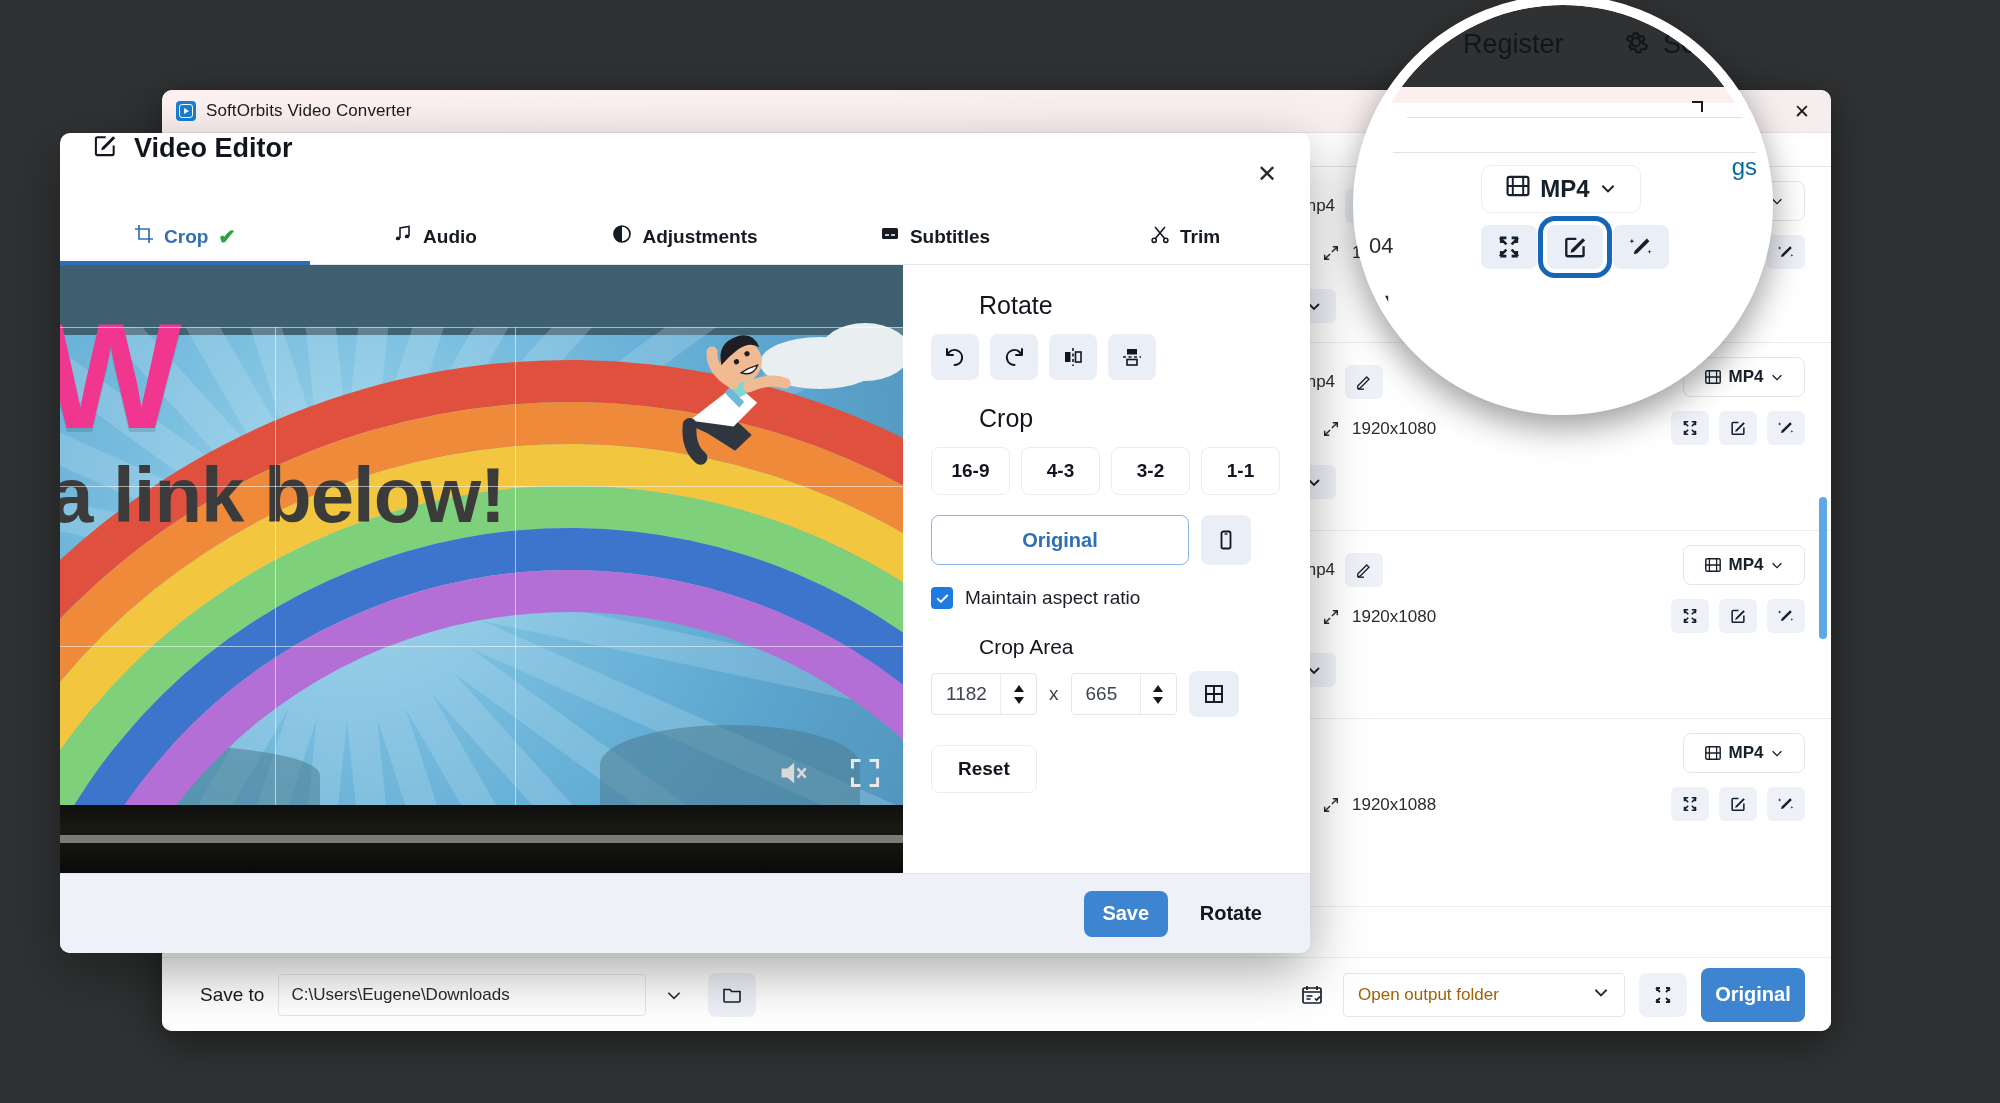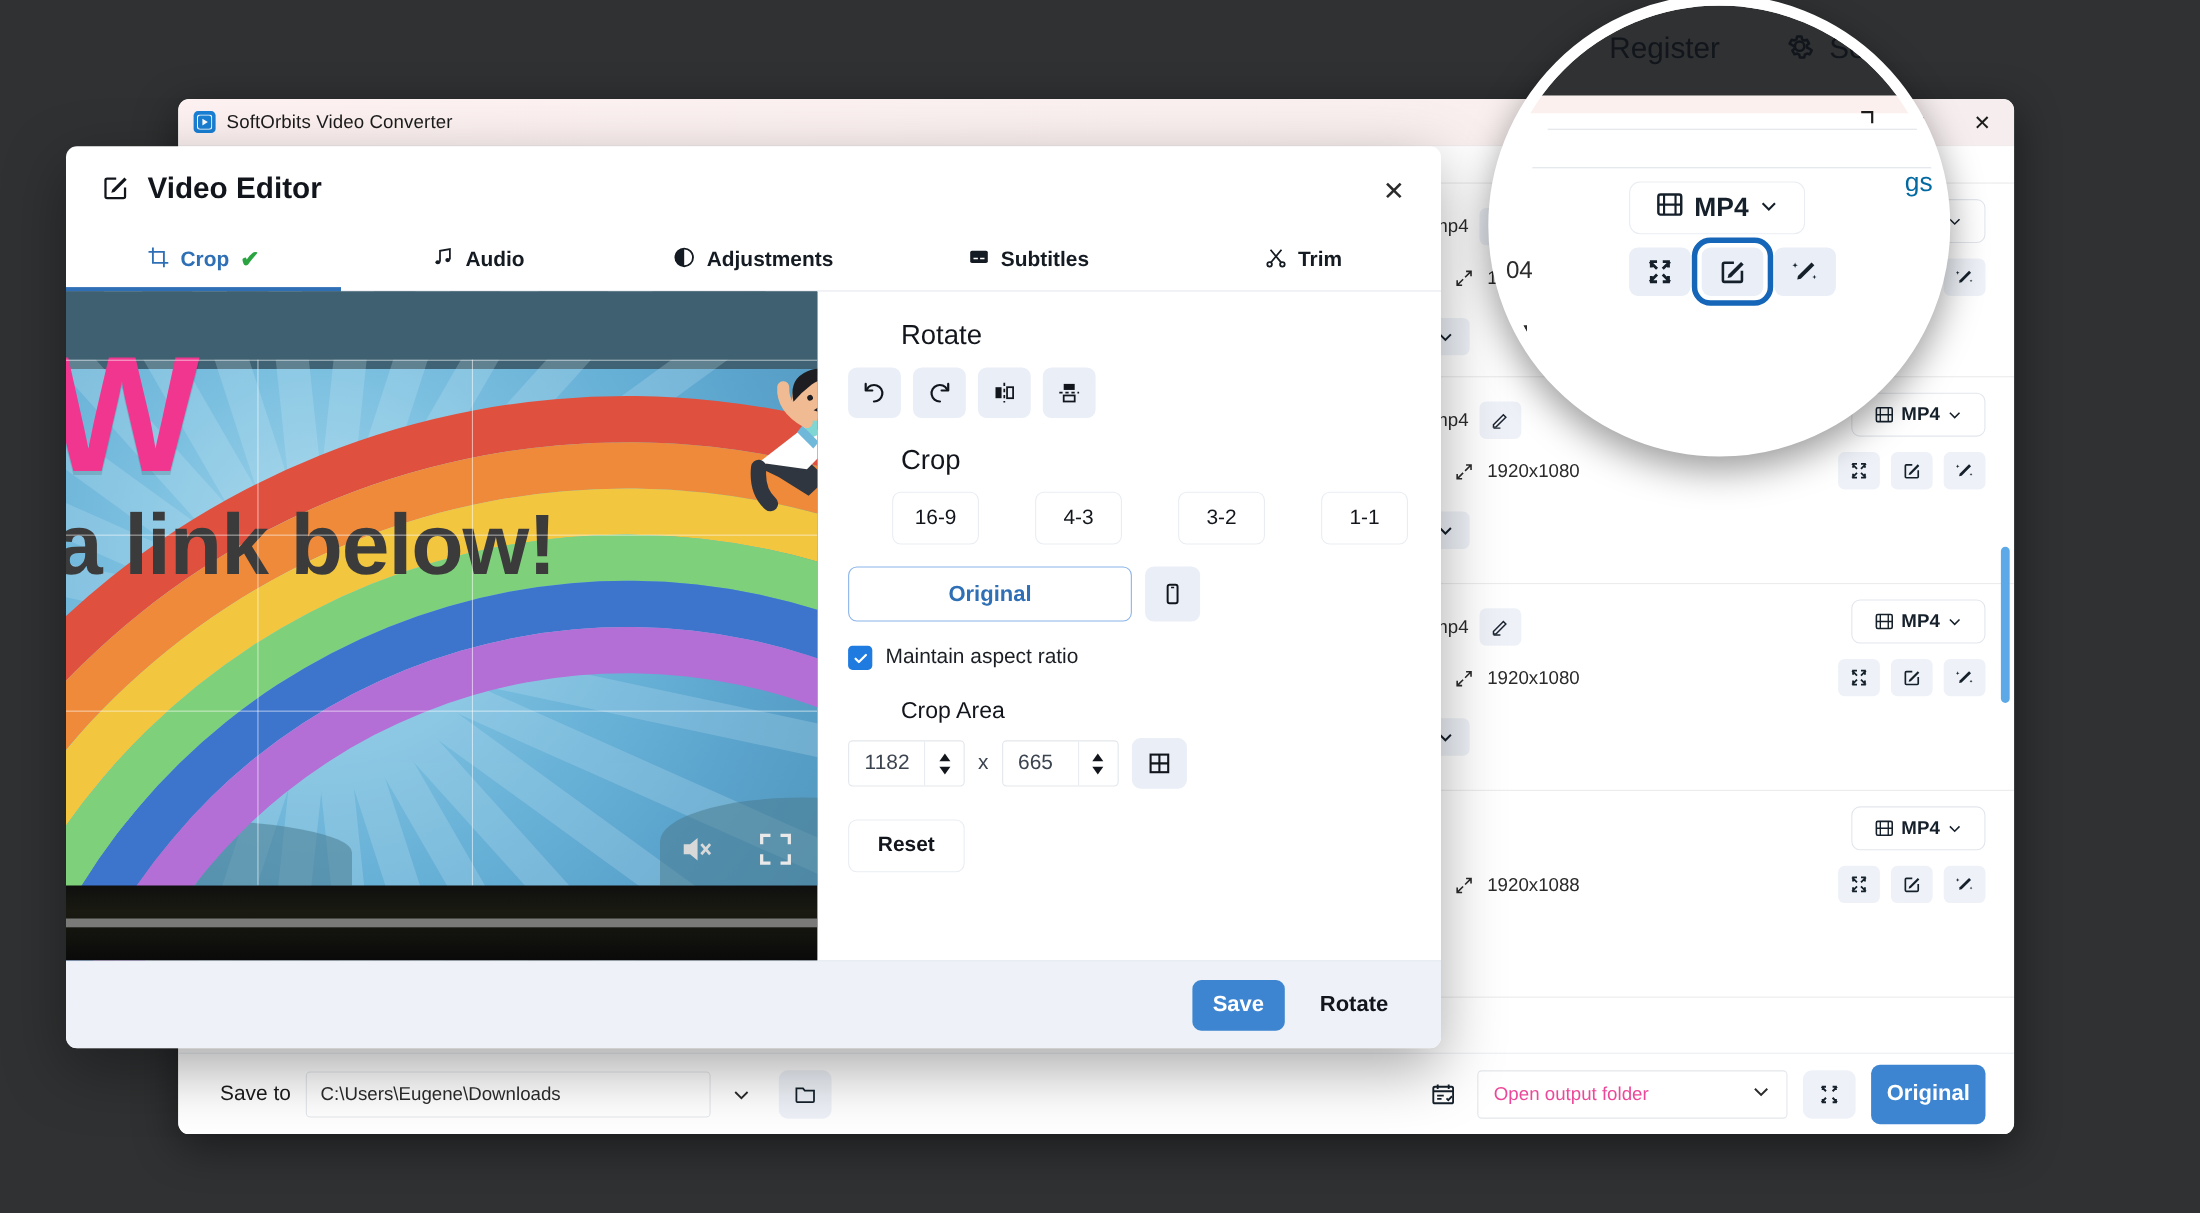--- a/index.html
+++ b/index.html
@@ -113,21 +113,21 @@
   }
   .folder-btn {
     width: 48px; height: 44px; border-radius: 8px; background:#eef2f8;
     display:flex; align-items:center; justify-content:center; margin-left: 12px; cursor:pointer;
   }
   .bottom-right { margin-left: auto; display:flex; align-items:center; gap: 14px; padding-right: 4px; }
   .calendar-icon { width: 34px; height: 34px; display:flex; align-items:center; justify-content:center; }
   .output-select {
     width: 282px; height: 44px; border:1px solid #e3e7ec; border-radius:4px;
     background:#fff; display:flex; align-items:center; padding: 0 14px;
-    font-size: 17px; color:#ec4899; cursor:pointer;
+    font-size: 17px; color:#a16207; cursor:pointer;
   }
   .output-select .chev { margin-left: auto; }
   .grid-btn {
     width: 48px; height: 44px; border-radius: 8px; background:#eef2f8;
     display:flex; align-items:center; justify-content:center; cursor:pointer;
   }
   .convert-btn {
     width: 104px; height: 54px; border-radius: 8px; background:#3d85d0;
     color:#fff; font-size: 20px; font-weight: 700; border:none; cursor:pointer;
     font-family: inherit;
@@ -136,21 +136,21 @@
   
   .modal {
     position:absolute; left: 60px; top: 133px;
     width: 1250px; height: 820px;
     background:#fff; border-radius: 10px;
     box-shadow: 0 18px 56px rgba(0,0,0,.34);
     overflow:hidden;
     display:flex; flex-direction:column;
   }
   .modal-head {
-    position:relative; height: 76px; display:flex; align-items:center;
+    position:relative; height: 76px; display:flex; align-items:flex-start;
     padding-left: 32px;
   }
   .modal-title-icon { margin-right: 16px; display:flex; }
   .modal-title { font-size: 27px; font-weight: 700; color:#12161c; }
   .modal-close {
     position:absolute; right: 22px; top: 20px;
     width: 42px; height: 42px; border-radius: 6px;
     display:flex; align-items:center; justify-content:center;
     font-size: 24px; color:#2b2b2b; cursor:pointer; border:none; background:transparent;
   }
@@ -244,22 +244,22 @@
     display:flex; align-items:center; justify-content:center; border:none; cursor:pointer;
   }
   .wide-btn {
     height: 48px; padding: 0 22px; border-radius: 8px; background:#fff;
     border:1px solid #e2e6ec; font-size: 19px; font-weight: 700; color:#12161c;
     cursor:pointer; font-family: inherit; margin-bottom: 26px;
   }
   .ratio-row { display:flex; gap: 11px; margin-bottom: 20px; }
   .ratio-btn {
     width: 79px; height: 48px; border-radius: 8px; background:#fff;
-    border:1px solid #e9edf2; font-size: 19px; font-weight: 400; color:#12161c;
-    cursor:pointer; font-family: inherit; margin-left: 40px;
+    border:1px solid #e9edf2; font-size: 19px; font-weight: 700; color:#12161c;
+    cursor:pointer; font-family: inherit;
   }
   .orig-row { display:flex; gap: 12px; margin-bottom: 22px; }
   .orig-btn {
     width: 258px; height: 50px; border-radius: 8px; background:#fff;
     border:1px solid #8ab4e8; color:#2f6fb5; font-size: 20px; font-weight: 700;
     cursor:pointer; font-family: inherit;
   }
   .phone-btn {
     width: 50px; height: 50px; border-radius: 8px; background:#e9eef7;
     display:flex; align-items:center; justify-content:center; cursor:pointer; border:none;

